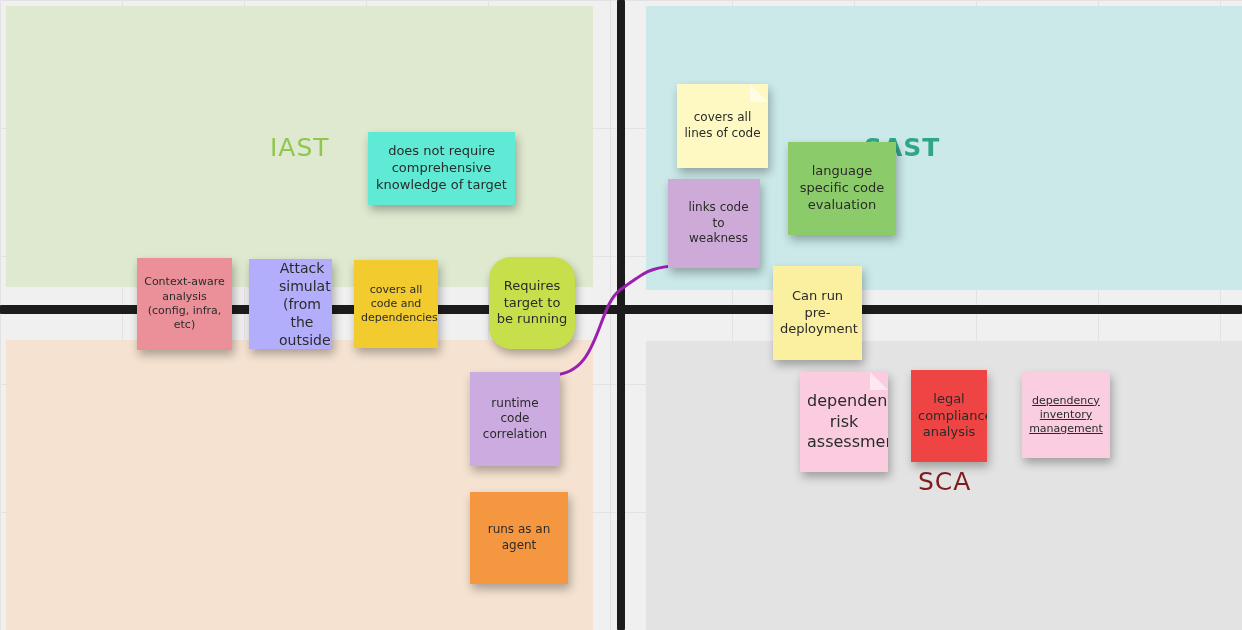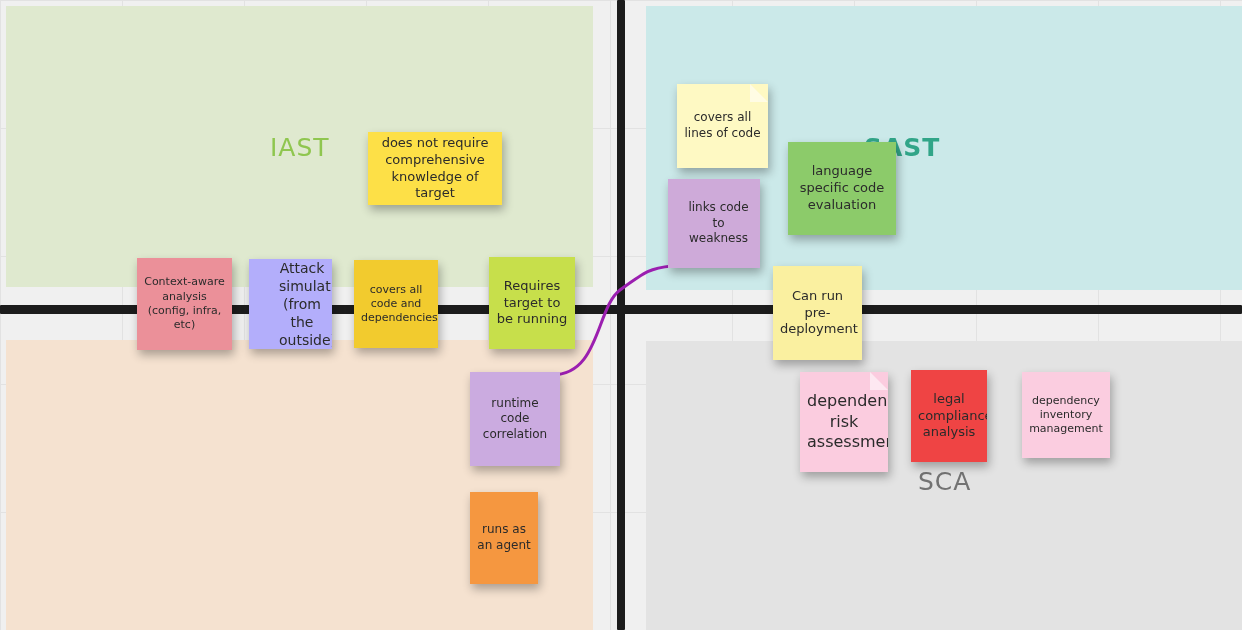--- a/index.html
+++ b/index.html
@@ -25,21 +25,21 @@
 
   
   .axis-h{position:absolute;left:0;width:1242px;top:305px;height:9px;background:#1c1c1c;border-radius:1px;}
   .axis-v{position:absolute;top:0;height:630px;left:617px;width:8px;background:#1c1c1c;border-radius:1px;}
 
   
   .qlabel{position:absolute;font-size:25px;letter-spacing:1px;white-space:nowrap;}
   .qlabel.dast{left:270px;top:133px;color:#8fc64f;}
   .qlabel.sast{left:864px;top:133px;color:#31a588;font-weight:bold;}
   .qlabel.iast{left:240px;top:466px;color:#f5a25d;}
-  .qlabel.sca{left:918px;top:467px;color:#737373;}
+  .qlabel.sca{left:918px;top:467px;color:#7f1d1d;}
 
   
   .connector{position:absolute;left:0;top:0;width:1242px;height:630px;pointer-events:none;}
 
   
   .note{
     position:absolute;
     box-sizing:border-box;
     display:flex;align-items:center;justify-content:center;
     text-align:center;
@@ -90,57 +90,57 @@
 
   <div class="qlabel dast">IAST</div>
   <div class="qlabel sast">SAST</div>
   <div class="qlabel sca">SCA</div>
 
   <svg class="connector" viewBox="0 0 1242 630">
     <path id="connector-path" fill="none" stroke-width="3" stroke-linecap="round" d="M 552 375 C 600 375 596 308 620 290 C 645 272 650 268 672 266" stroke="#9b1fb0"></path>
   </svg>
 
   <div id="notes-layer">
-      <div class="note" style="left: 368px; top: 132px; width: 134px; height: 73px; background: #fde047; font-size: 13px;">
+      <div class="note" style="left: 368px; top: 132px; width: 147px; height: 73px; background: #5eead4; font-size: 13px;">
         <span>does not require comprehensive knowledge of target</span>
       </div>
       <div class="note" style="left: 137px; top: 258px; width: 95px; height: 92px; background: rgb(235, 144, 153); font-size: 11px;">
         <span>Context-aware analysis (config, infra, etc)</span>
       </div>
       <div class="note" style="left: 249px; top: 259px; width: 83px; height: 90px; background: rgb(179, 174, 251); font-size: 14px; padding-left: 30px;">
         <span>Attack simulation (from the outside)</span>
       </div>
       <div class="note" style="left: 354px; top: 260px; width: 84px; height: 88px; background: rgb(242, 203, 46); font-size: 11px;">
         <span>covers all code and dependencies</span>
       </div>
-      <div class="note" style="left: 489px; top: 257px; width: 86px; height: 92px; background: rgb(199, 223, 75); font-size: 13px;">
+      <div class="note" style="left: 489px; top: 257px; width: 86px; height: 92px; background: rgb(199, 223, 75); font-size: 13px; border-radius: 22px;">
         <span>Requires target to be running</span>
       </div>
       <div class="note fold" style="left: 677px; top: 50px; width: 91px; height: 84px; background: #fef9c3; font-size: 12px; margin-top: 34px;">
         <span>covers all lines of code</span>
       </div>
       <div class="note" style="left: 788px; top: 142px; width: 108px; height: 93px; background: rgb(140, 203, 106); font-size: 13px;">
         <span>language specific code evaluation</span>
       </div>
       <div class="note" style="left: 668px; top: 179px; width: 92px; height: 89px; background: rgb(206, 170, 217); font-size: 12px; padding-left: 16px;">
         <span>links code to weakness</span>
       </div>
       <div class="note" style="left: 773px; top: 266px; width: 89px; height: 94px; background: rgb(250, 240, 160); font-size: 13px;">
         <span>Can run pre-deployment</span>
       </div>
       <div class="note" style="left: 470px; top: 372px; width: 90px; height: 94px; background: rgb(203, 171, 224); font-size: 12px;">
         <span>runtime code correlation</span>
       </div>
-      <div class="note" style="left: 470px; top: 492px; width: 68px; height: 92px; background: rgb(245, 151, 64); font-size: 12px;">
+      <div class="note" style="left: 470px; top: 492px; width: 98px; height: 92px; background: rgb(245, 151, 64); font-size: 12px;">
         <span>runs as an agent</span>
       </div>
       <div class="note fold" style="left: 800px; top: 372px; width: 88px; height: 100px; background: rgb(251, 204, 223); font-size: 16px;">
         <span>dependency risk assessment</span>
       </div>
       <div class="note" style="left: 911px; top: 370px; width: 76px; height: 92px; background: #ef4444; font-size: 13px;">
         <span>legal compliance analysis</span>
       </div>
-      <div class="note" style="left: 1022px; top: 372px; width: 88px; height: 86px; background: rgb(251, 205, 224); font-size: 11px;">
+      <div class="note" style="left: 1022px; top: 372px; width: 88px; height: 86px; background: rgb(251, 205, 224); font-size: 11px; text-decoration: underline;">
         <span>dependency inventory management</span>
       </div>
     </div>
 
 </div>
 
 </body></html>

